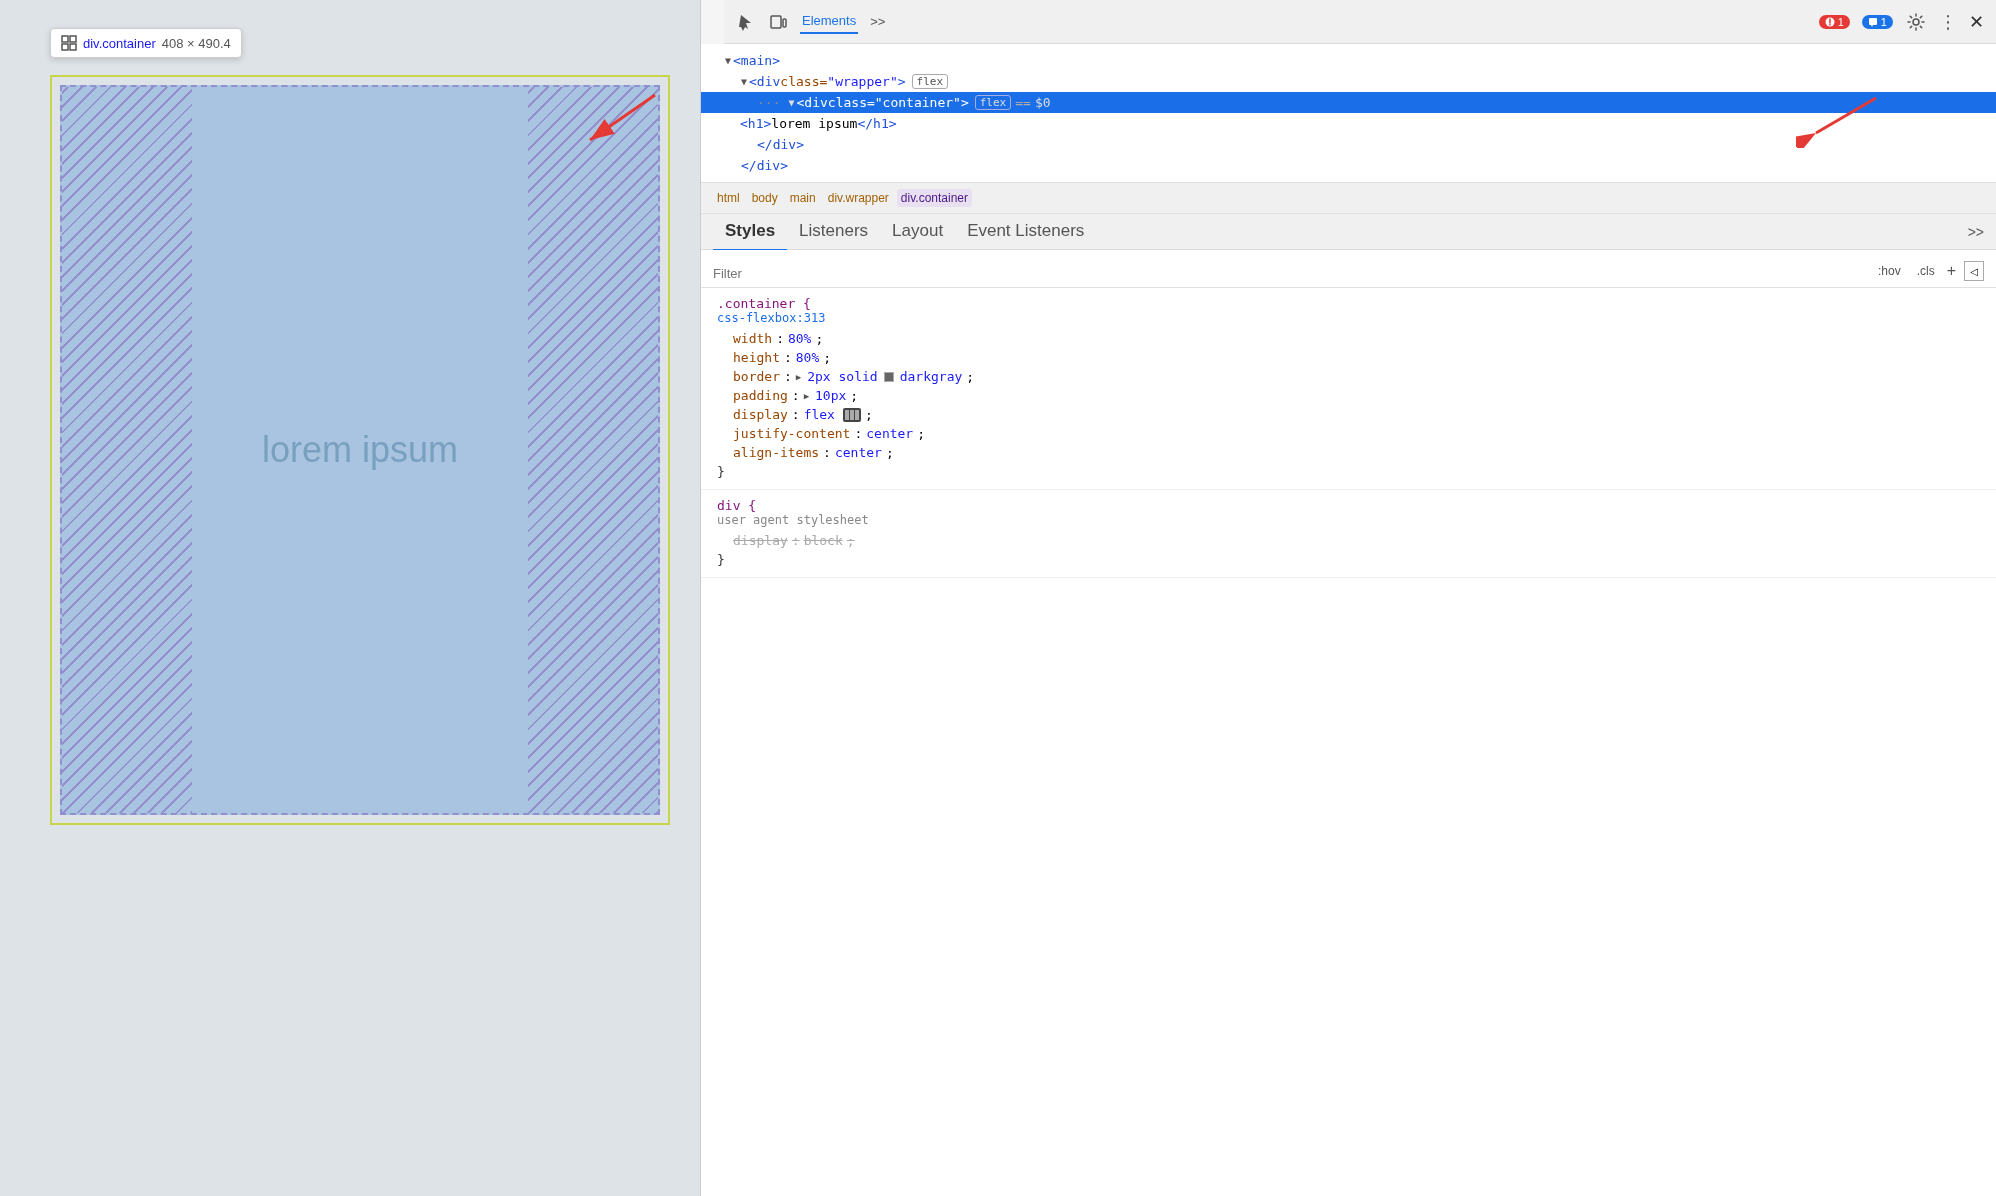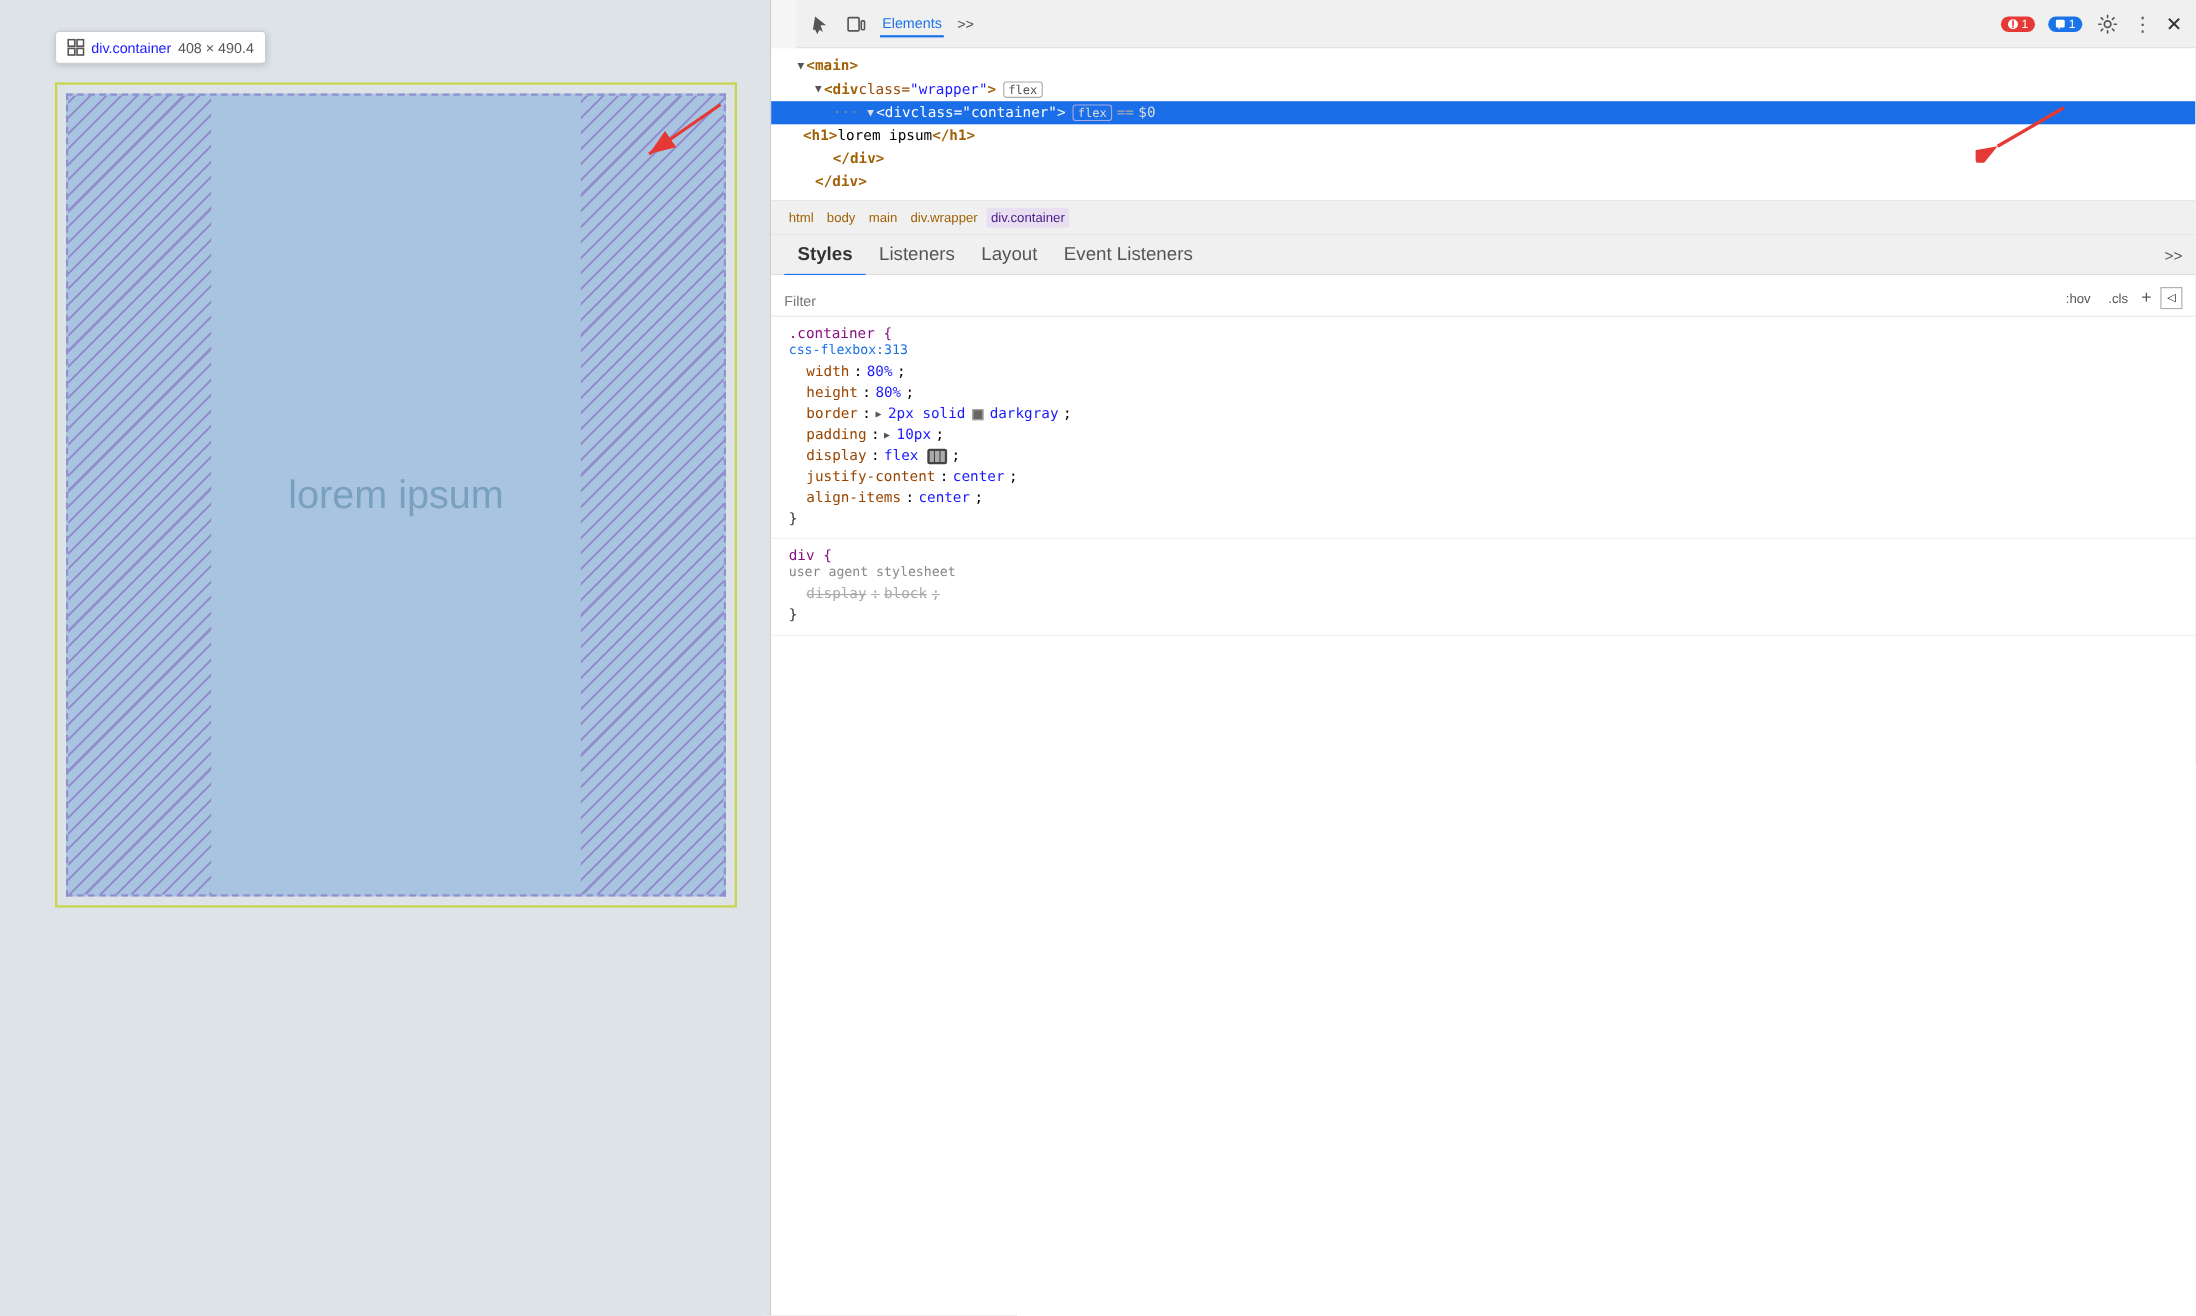--- a/index.html
+++ b/index.html
@@ -229,24 +229,24 @@
     }
     .dom-line.selected {
       background: #1a6fe8;
       color: white;
     }
     .dom-line.selected .badge { color: white; border-color: white; }
 
     .indent-1 { padding-left: 24px; }
     .indent-2 { padding-left: 40px; }
     .indent-3 { padding-left: 56px; }
-    .indent-4 { padding-left: 29px; }
+    .indent-4 { padding-left: 39px; }
 
     .triangle { color: #555; margin-right: 2px; font-size: 10px; }
-    .tag { color: #a16207; font-weight: bold; }
+    .tag { color: #1d4ed8; }
     .attr-name { color: #994500; }
     .attr-val { color: #1a1aff; }
     .badge {
       display: inline-block;
       border: 1px solid #aaa;
       border-radius: 3px;
       padding: 0 4px;
       font-size: 11px;
       color: #555;
       margin-left: 6px;

